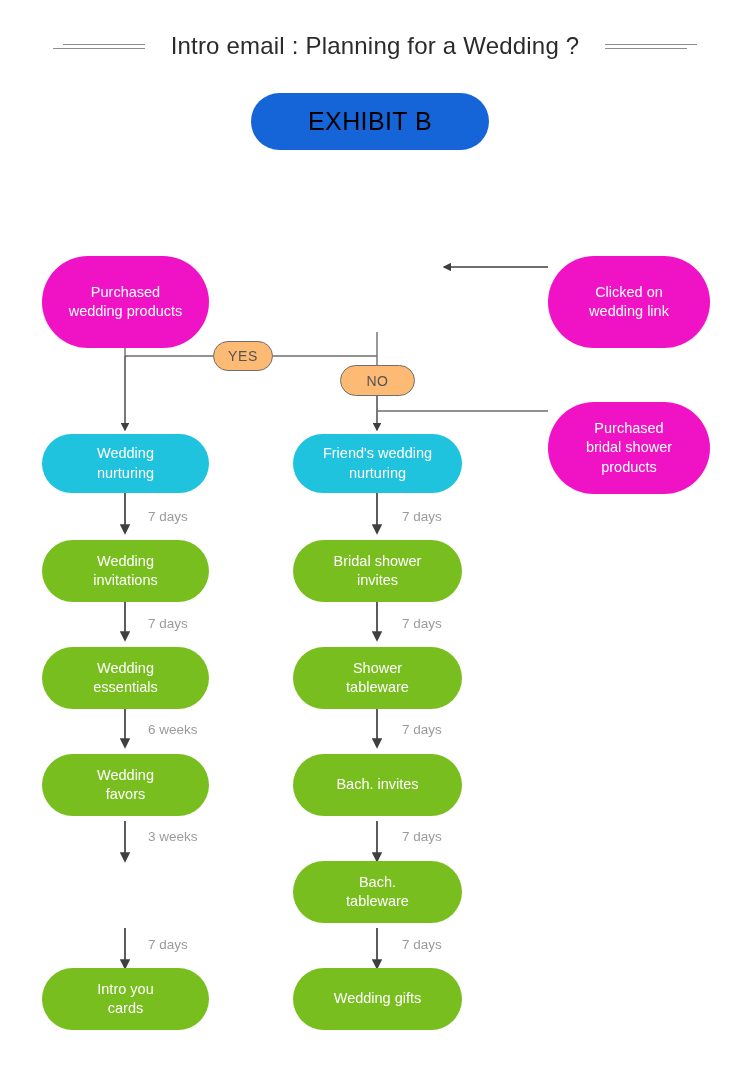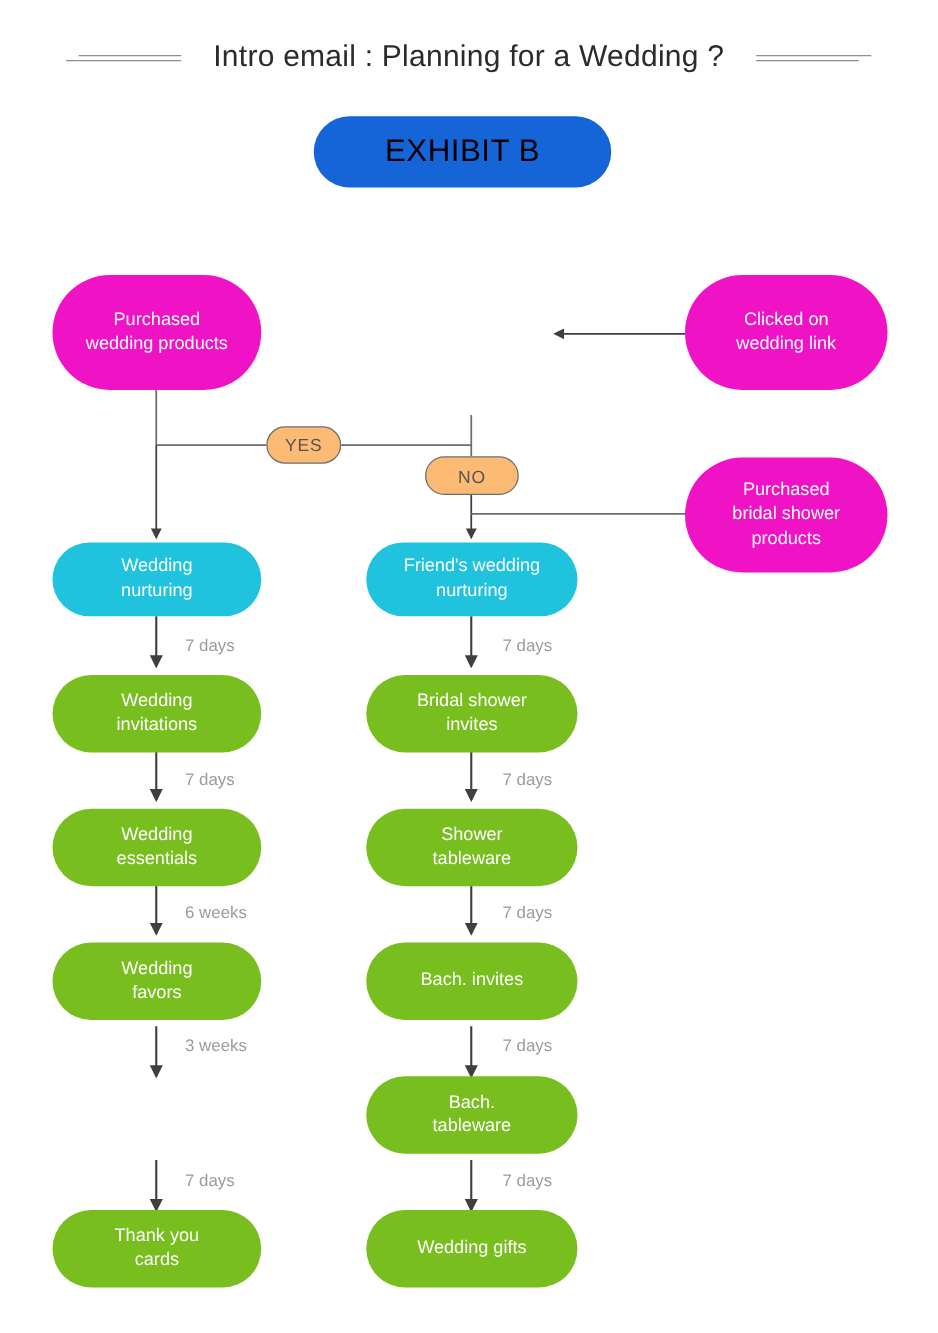--- a/index.html
+++ b/index.html
@@ -86,21 +86,21 @@
     display: flex;
     align-items: center;
     justify-content: center;
     text-align: center;
     color: #ffffff;
     font-size: 14.5px;
     line-height: 1.34;
     padding: 0 10px;
   }
   .node.pill     { border-radius: 46px; }
-  .node.magenta  { background: #F013C6; }
+  .node.magenta  { background: #F013C6; margin-top: 36px; }
   .node.cyan     { background: #1FC3DE; }
   .node.green    { background: #78BE1E; border-radius: 34px; }
 
   
   .node.diamond {
     background: transparent;
     padding: 0;
   }
   .node.diamond .dmd-shape {
     position: absolute;
@@ -245,21 +245,21 @@
     </span>
   </div>
   <div class="node green" style="left:42px; top:754px; width:167px; height:62px;">
     <span>
       <span>Wedding</span><br>
       <span>favors</span>
     </span>
   </div>
   <div class="node green" style="left:42px; top:968px; width:167px; height:62px;">
     <span>
-      <span>Thank you</span><br>
+      <span>Intro you</span><br>
       <span>cards</span>
     </span>
   </div>
 
   <div class="node green" style="left:293px; top:540px; width:169px; height:62px;">
     <span>
       <span>Bridal shower</span><br>
       <span>invites</span>
     </span>
   </div>

